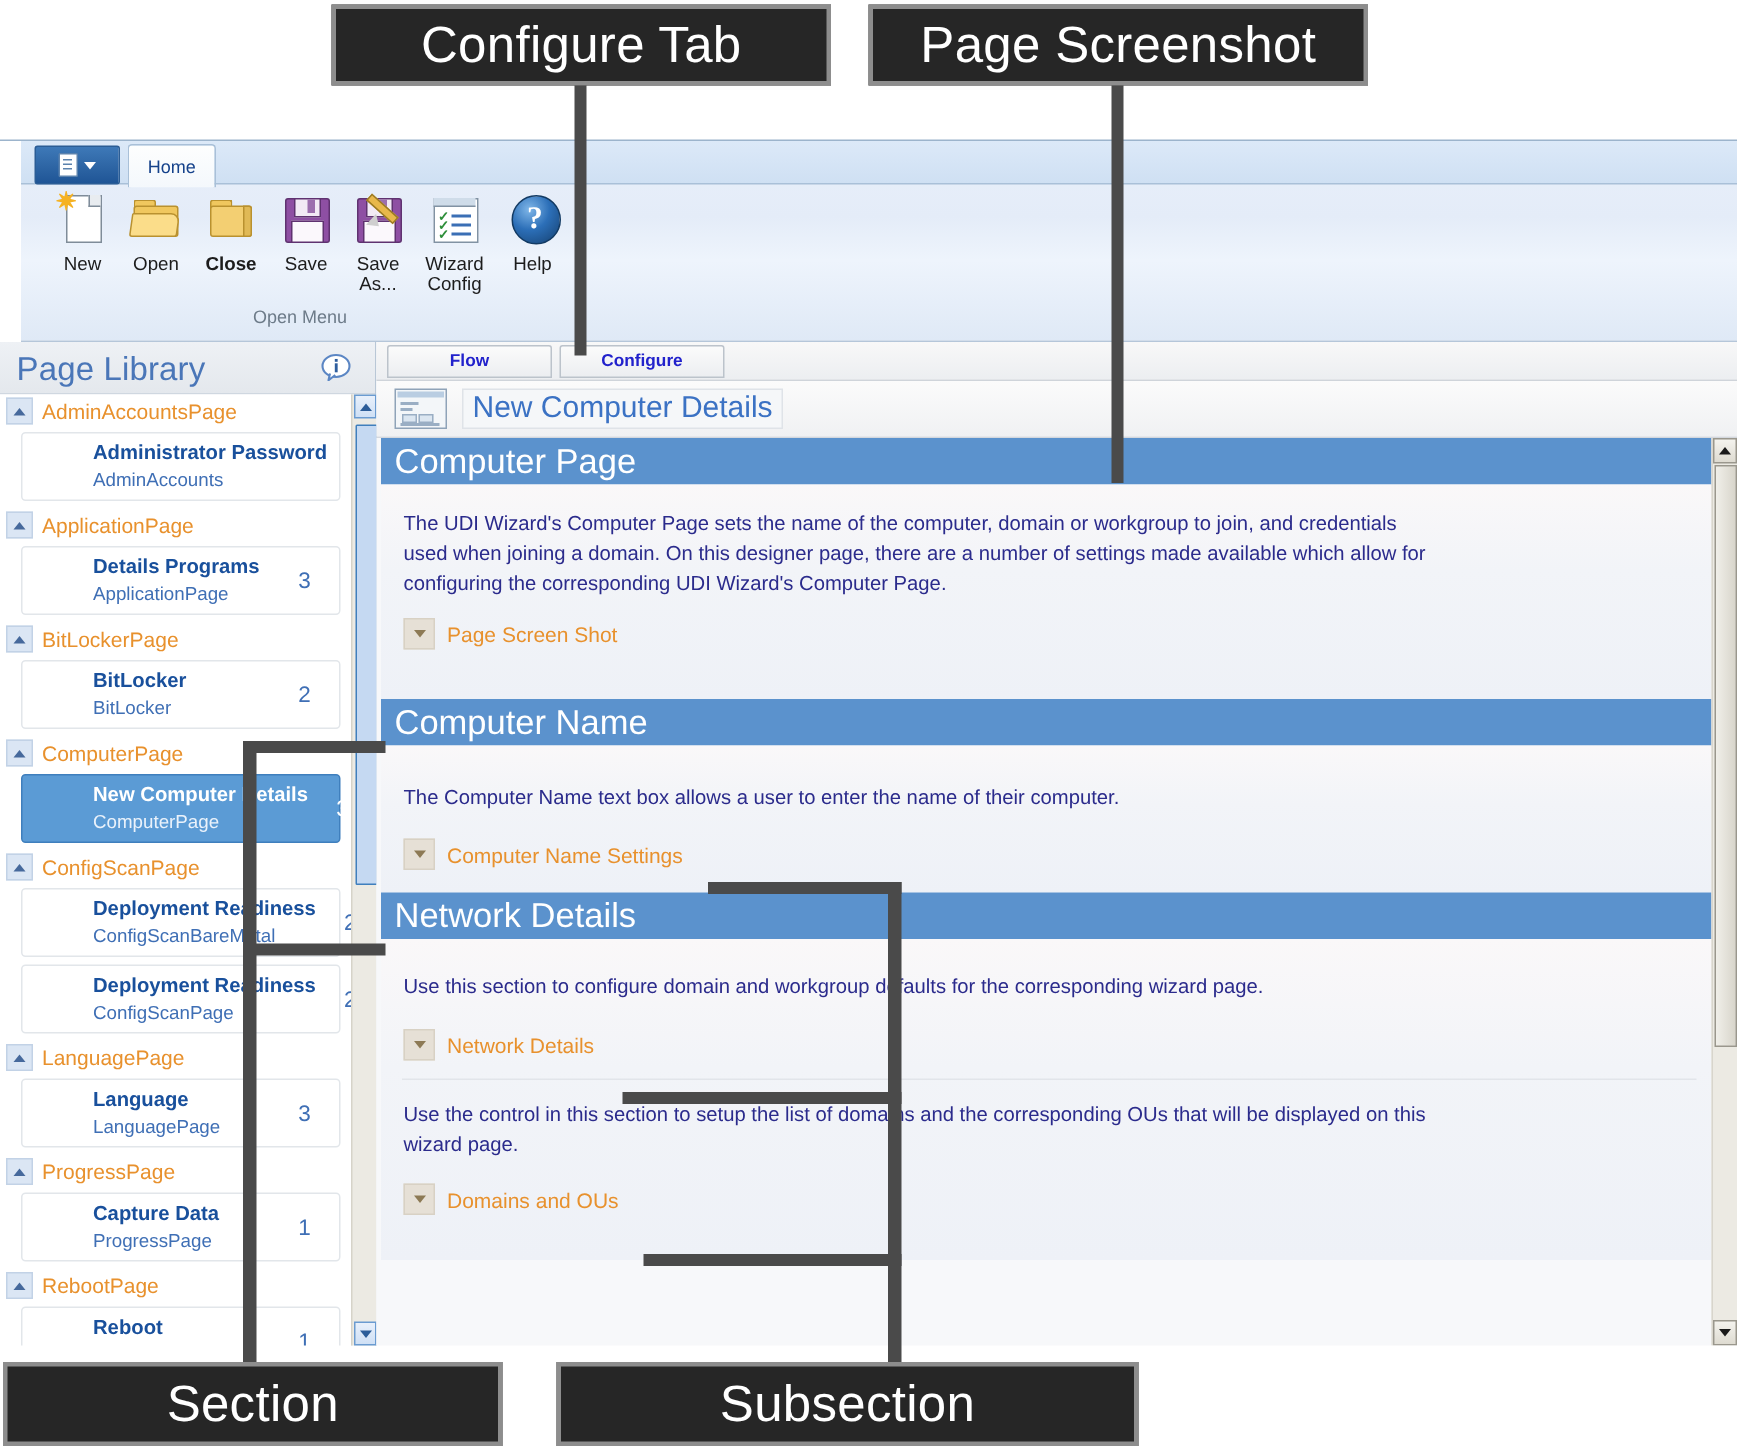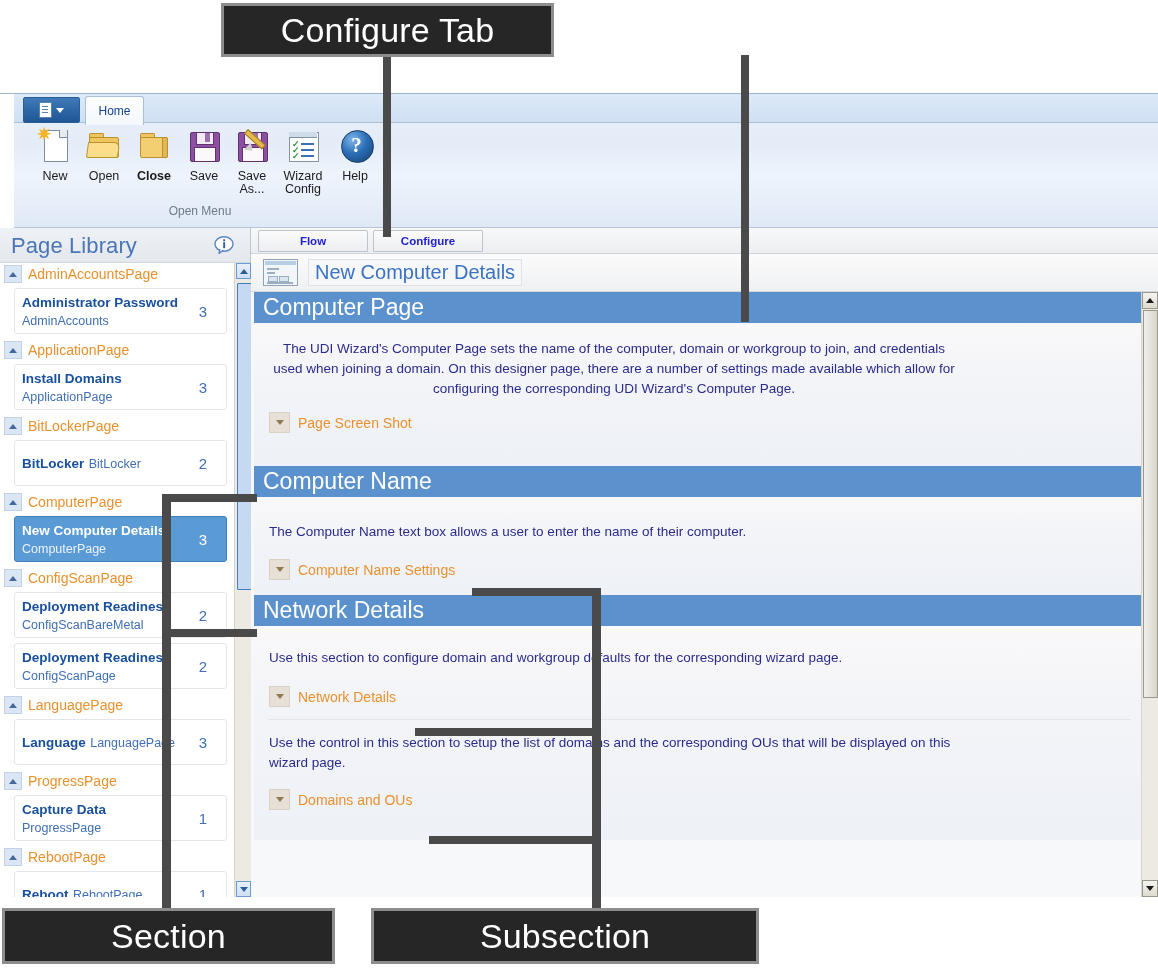--- a/index.html
+++ b/index.html
@@ -141,21 +141,21 @@
     display:flex;align-items:center;justify-content:center;flex:none;
   }
   .grp .chev-box i{
     display:block;width:0;height:0;border-left:4px solid transparent;
     border-right:4px solid transparent;border-bottom:5px solid #46699c;
   }
   .grp .grp-name{font-size:14px;color:#e8912d;}
   .card{
     margin:3px 7px 5px 14px;height:46px;background:#fff;
     border:1px solid #e2e6ea;border-radius:3px;
-    display:flex;align-items:center;position:relative;box-sizing:border-box;
+    display:flex;align-items:center;position:relative;box-sizing:border-box;padding-left:40px;
   }
   .card .txt{padding-left:7px;flex:1;}
   .card .t1{font-size:13.5px;color:#19509c;font-weight:bold;line-height:17px;white-space:nowrap;}
   .card .t2{font-size:12.5px;color:#3f6fb5;line-height:16px;white-space:nowrap;}
   .card .cnt{
     width:46px;text-align:center;font-size:15px;color:#3f6fb5;flex:none;
   }
   .card.selected{
     background:#5b9bd5;border:1px solid #3f7fbd;
   }
@@ -410,21 +410,21 @@
       </div>
 
       <div class="grp">
         <span class="chev-box">
             <i></i>
           </span>
         <span class="grp-name">ApplicationPage</span>
       </div>
       <div class="card">
         <span class="txt">
-          <span class="t1">Install Domains</span>
+          <span class="t1">Details Programs</span>
           <span class="t2">ApplicationPage</span>
         </span>
         <span class="cnt">3</span>
       </div>
 
       <div class="grp">
         <span class="chev-box">
             <i></i>
           </span>
         <span class="grp-name">BitLockerPage</span>
@@ -549,21 +549,21 @@
       <span id="doc-title">New Computer Details</span>
     </div>
 
     <div id="doc-scroll-area">
       <div id="doc-canvas">
 
         <div class="sec-header">
           <span>Computer Page</span>
         </div>
         <div class="sec-body" style="height:143px;">
-          <div class="para" style="max-width:690px;text-align:center;">The UDI Wizard's Computer Page sets the name of the computer, domain or workgroup to join, and credentials used when joining a domain. On this designer page, there are a number of settings made available which allow for configuring the corresponding UDI Wizard's Computer Page.</div>
+          <div class="para" style="max-width:690px;">The UDI Wizard's Computer Page sets the name of the computer, domain or workgroup to join, and credentials used when joining a domain. On this designer page, there are a number of settings made available which allow for configuring the corresponding UDI Wizard's Computer Page.</div>
           <div class="sub-row">
             <span class="sub-chev">
                 <i></i>
               </span>
             <span class="sub-label">Page Screen Shot</span>
           </div>
         </div>
 
         <div class="sec-header">
           <span>Computer Name</span>
@@ -615,20 +615,23 @@
 </div>
 
 <div id="overlay">
 
   <div class="leader" style="left:383px;top:55px;width:8px;height:182px;"></div>
   <div class="callout" style="left:221px;top:3px;width:333px;height:54px;">
     <span>Configure Tab</span>
   </div>
 
   <div class="leader" style="left:741px;top:55px;width:8px;height:267px;"></div>
+  <div class="callout" style="left:579px;top:3px;width:333px;height:54px;">
+    <span>Page Screenshot</span>
+  </div>
 
   <div class="leader" style="left:162px;top:494px;width:9px;height:416px;"></div>
   <div class="leader" style="left:162px;top:494px;width:95px;height:8px;"></div>
   <div class="leader" style="left:162px;top:629px;width:95px;height:8px;"></div>
   <div class="callout" style="left:2px;top:908px;width:333px;height:56px;">
     <span>Section</span>
   </div>
 
   <div class="leader" style="left:592px;top:588px;width:9px;height:322px;"></div>
   <div class="leader" style="left:472px;top:588px;width:129px;height:8px;"></div>

